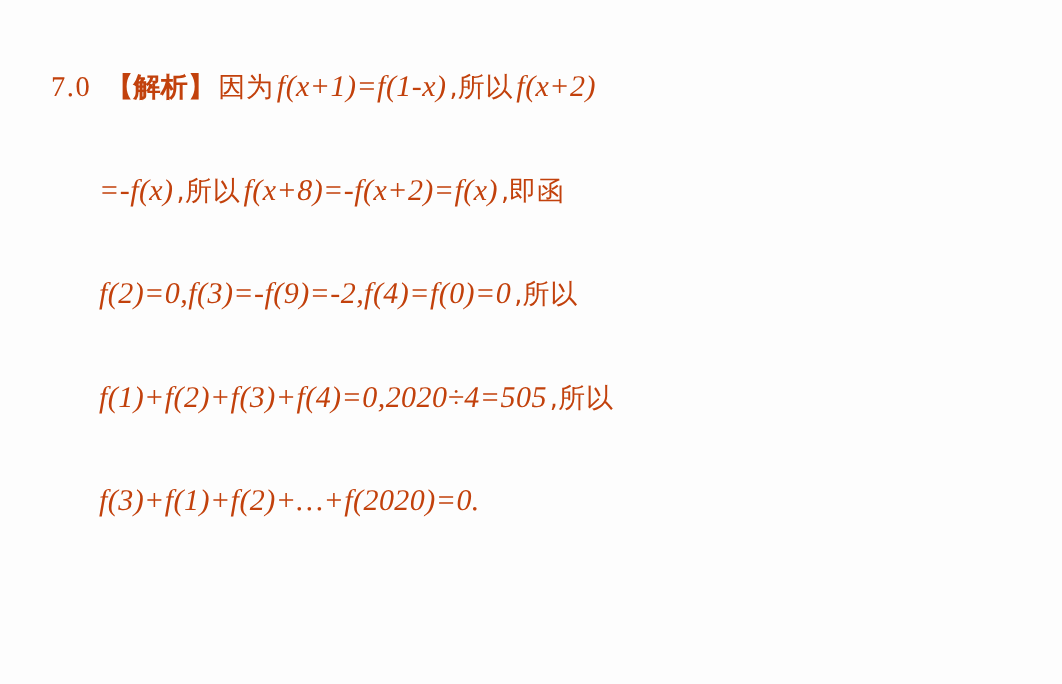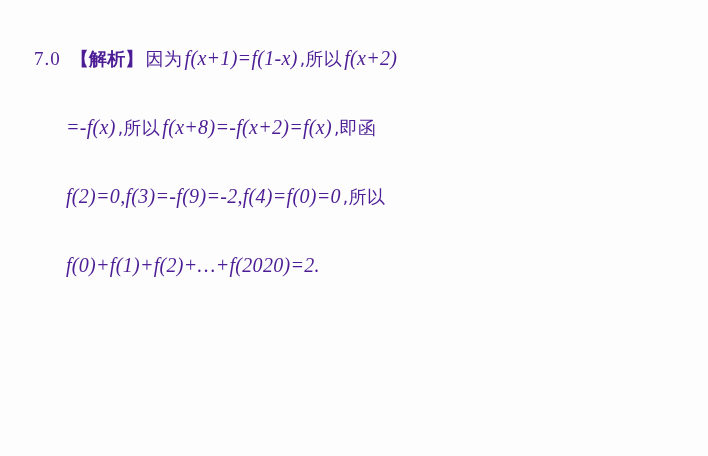--- a/index.html
+++ b/index.html
@@ -28,21 +28,21 @@
     top: 0;
     width: 708px;
     padding: 24px 34px 0 34px;
     box-sizing: border-box;
   }
   .line {
     font-size: 19px;
     line-height: 68px;
     white-space: nowrap;
     letter-spacing: 0.2px;
-    color: #4c1d95;
+    color: #c2410c;
   }
   .line.indent {
     padding-left: 30px;
   }
   .qnum {
     font-family: "Liberation Serif", serif;
     font-size: 19px;
     letter-spacing: 1px;
     margin-right: 10px;
   }
@@ -82,19 +82,22 @@
 
     <div class="line indent">
       <span class="math">=-f(x)</span><span class="punc">,</span><span class="cn">所以</span><span class="math">f(x+8)=-f(x+2)=f(x)</span><span class="punc">,</span><span class="cn">即函</span>
     </div>
 
 
     <div class="line indent">
       <span class="math">f(2)=0,f(3)=-f(9)=-2,f(4)=f(0)=0</span><span class="punc">,</span><span class="cn">所以</span>
     </div>
 
+    <div class="line indent">
+      <span class="math">f(1)+f(2)+f(3)+f(4)=0,2020÷4=505</span><span class="punc">,</span><span class="cn">所以</span>
+    </div>
 
     <div class="line indent">
-      <span class="math">f(0)+f(1)+f(2)+…+f(2020)=2.</span>
+      <span class="math">f(3)+f(1)+f(2)+…+f(2020)=0.</span>
     </div>
 
   </div>
 </div>
 
 </body></html>

